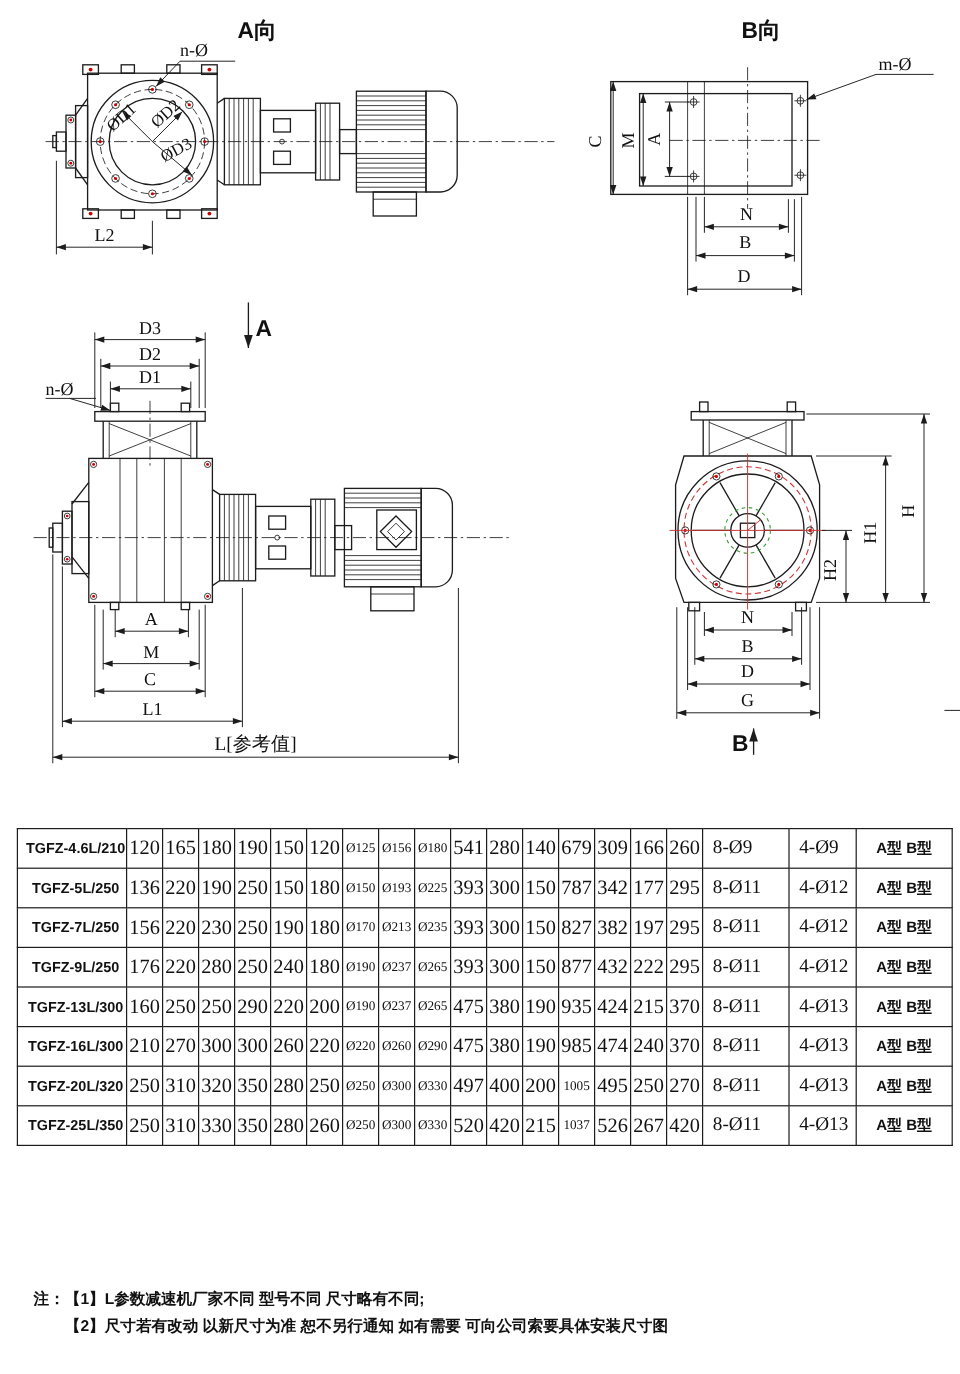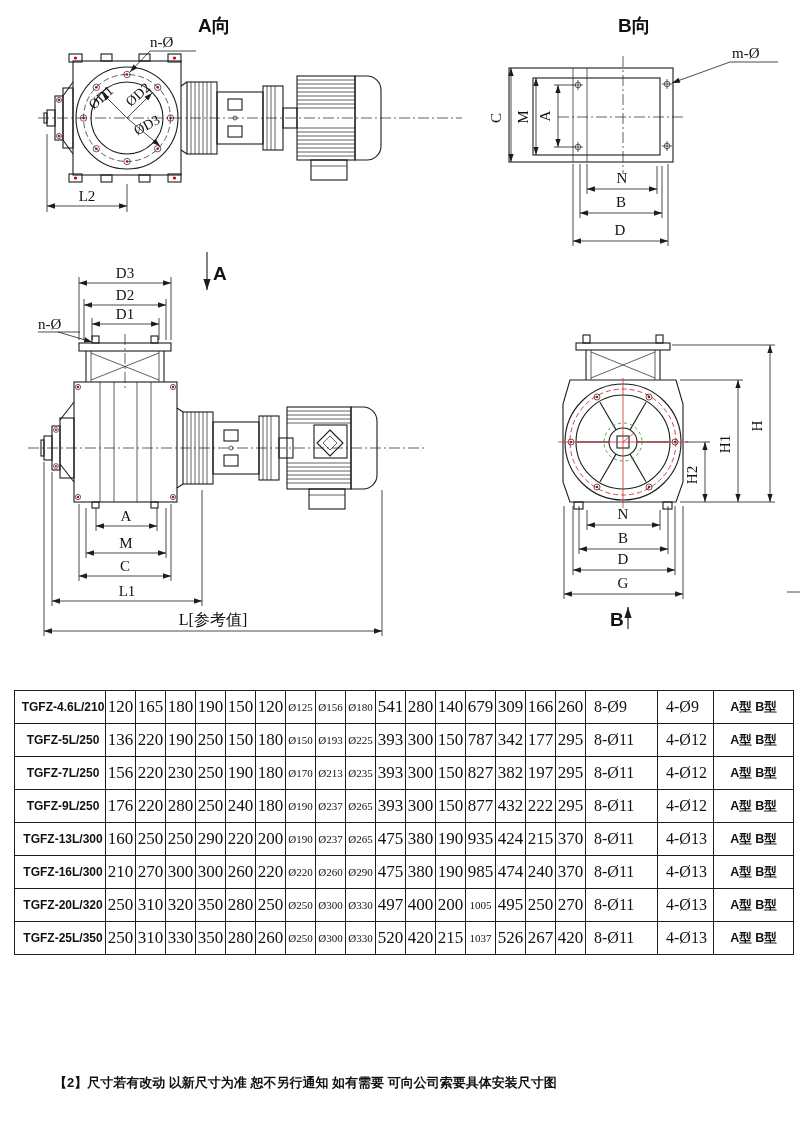--- a/index.html
+++ b/index.html
@@ -734,16 +734,17 @@
             <td>420</td>
             <td class="holes">8-Ø11</td>
             <td class="holes">4-Ø13</td>
             <td class="rotor">A型 B型</td>
           </tr>
         </tbody>
     </table>
   </div>
 
   <div id="notes" class="abs" style="left:28px;top:1072px;width:740px">
+    <div class="note-line"><span>注：</span><span>【1】L参数减速机厂家不同 型号不同 尺寸略有不同;</span></div>
     <div class="note-line indent"><span>【2】尺寸若有改动 以新尺寸为准 恕不另行通知 如有需要 可向公司索要具体安装尺寸图</span></div>
   </div>
 
 </div>
 
 </body></html>

